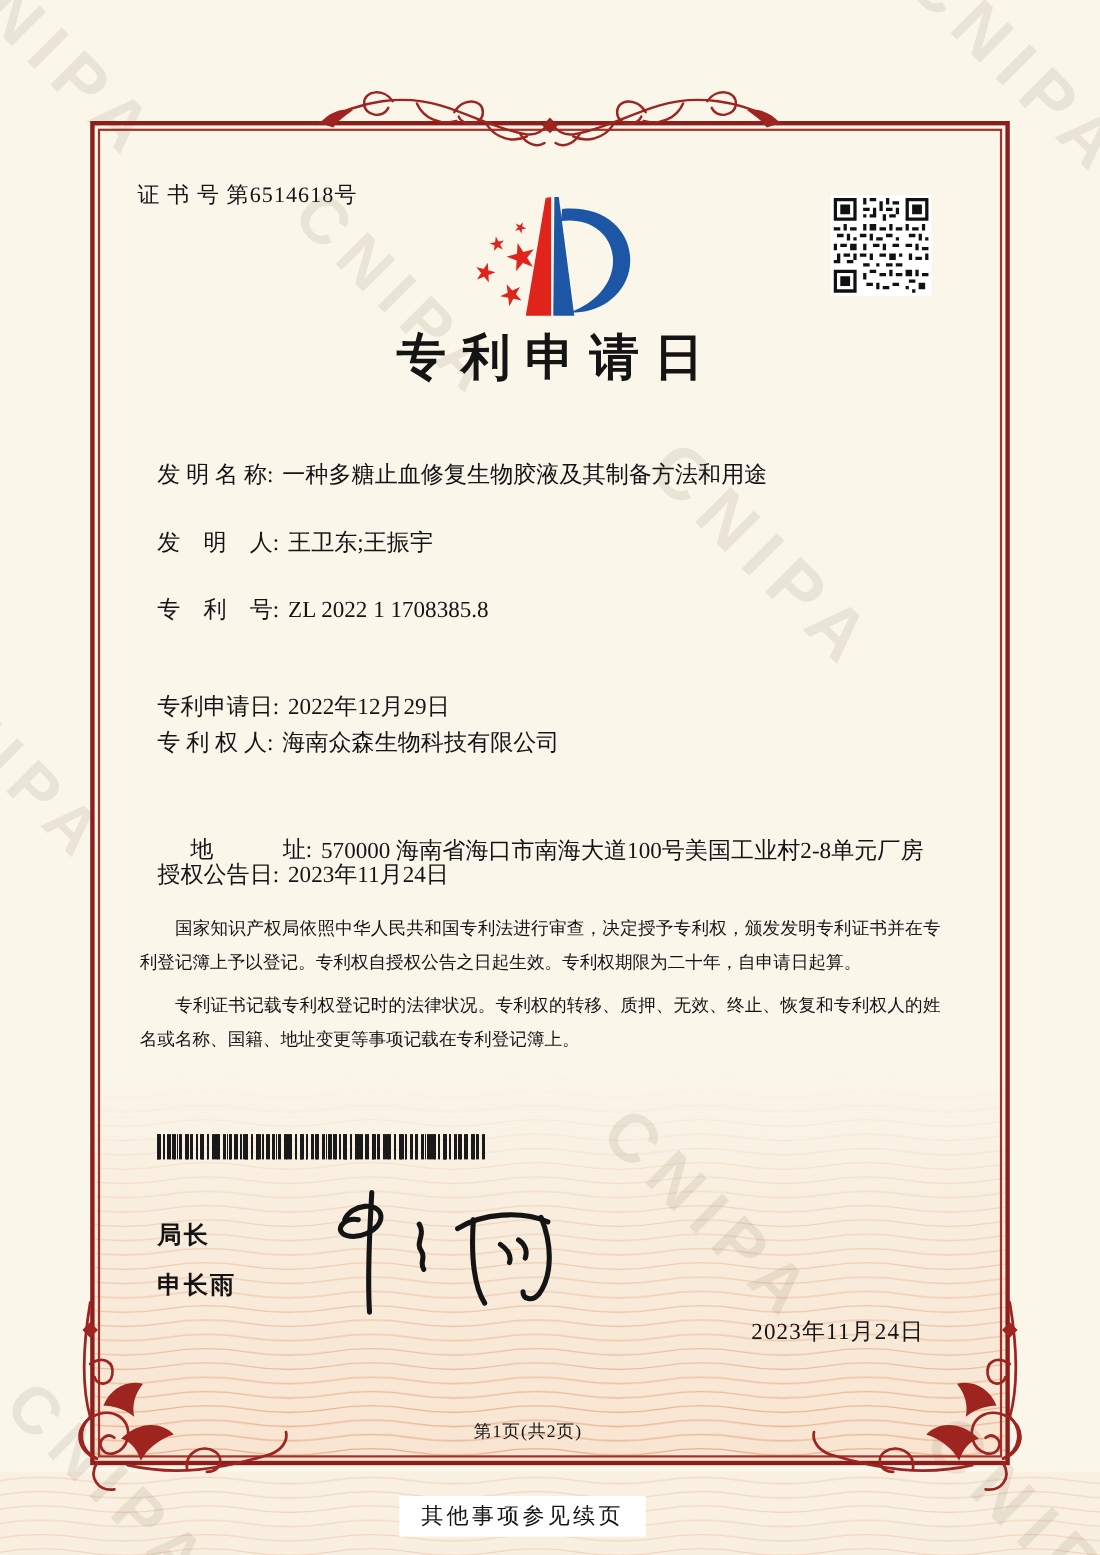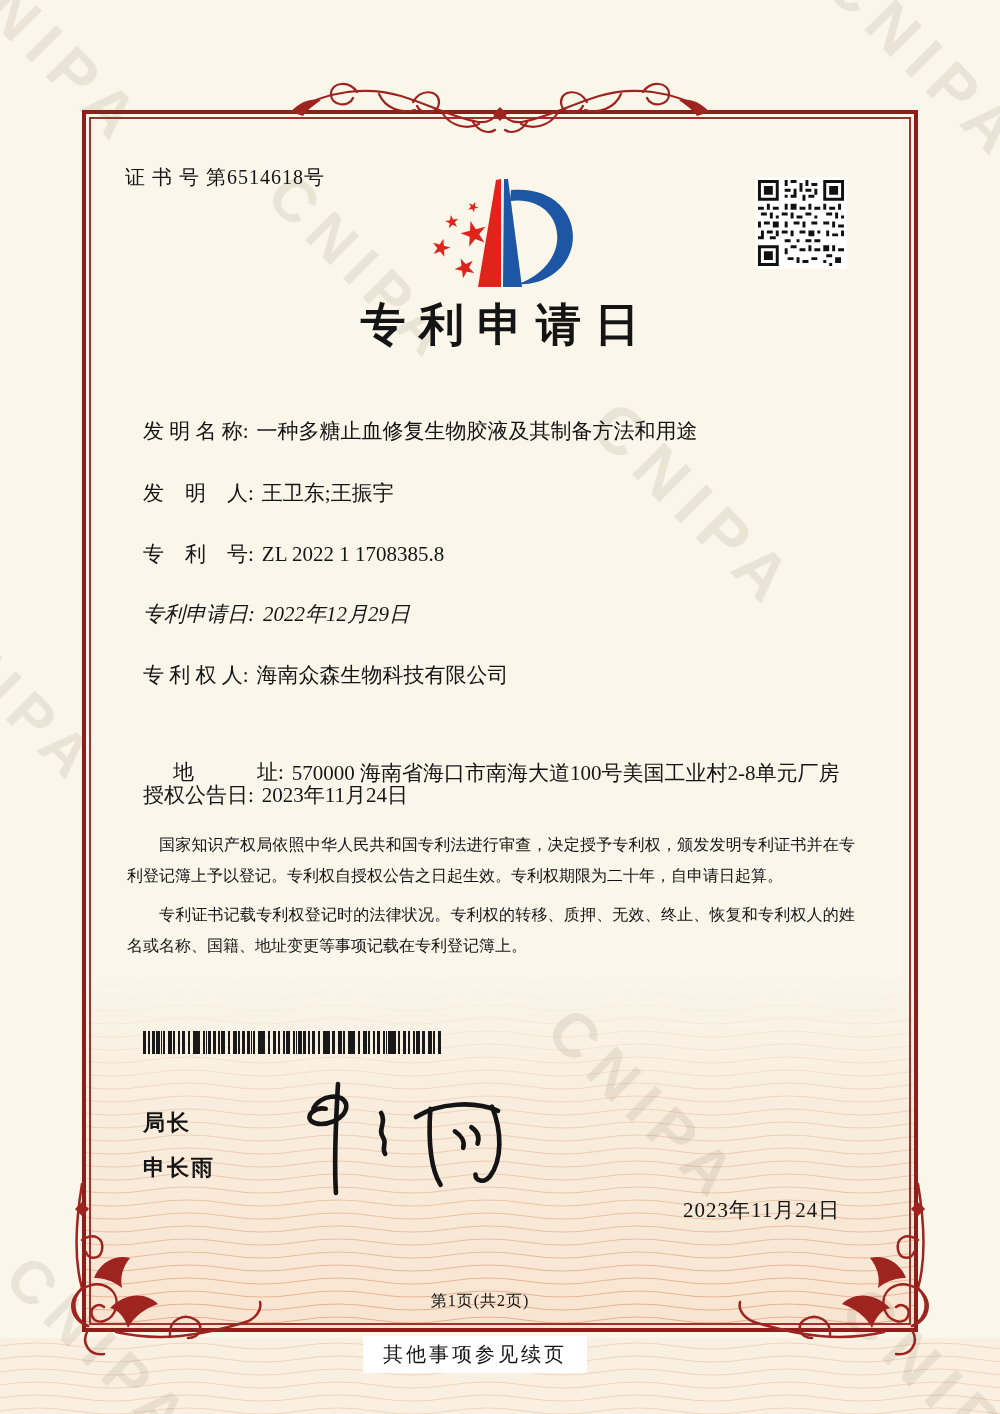--- a/index.html
+++ b/index.html
@@ -34,21 +34,21 @@
   .sig-title{position:absolute;left:143px;top:1108px;font-size:22px;font-weight:bold;
              font-family:"Liberation Sans","DejaVu Sans",sans-serif;letter-spacing:2px;}
   .sig-name{position:absolute;left:143px;top:1153px;font-size:22px;font-weight:bold;
             font-family:"Liberation Sans","DejaVu Sans",sans-serif;letter-spacing:2px;}
   .issue-date{position:absolute;left:683px;top:1196px;font-size:21px;letter-spacing:1px;}
   .page-info{position:absolute;left:0;right:0;top:1291px;text-align:center;font-size:16px;
              letter-spacing:1px;transform:translateX(-20px);}
   .footer-note{position:absolute;left:0;right:0;top:1336px;text-align:center;
                transform:translateX(-25px);}
   .footer-note span{display:inline-block;background:#ffffff;padding:5px 20px;font-size:20px;
-               letter-spacing:3px;}
+               letter-spacing:3px;margin-top:24px;}
   svg{display:block;}
 </style>
 </head>
 <body>
 
 <div class="page">
 
   <svg class="abs" style="left:0;top:0;z-index:1;" width="1000" height="1414" viewBox="0 0 1000 1414">
     <defs>
       <pattern id="wv" width="150" height="13" patternUnits="userSpaceOnUse">
@@ -164,21 +164,21 @@
 
     <div class="row" style="top:479px;">
       <span class="lbl">发　明　人:</span><span class="val">王卫东;王振宇</span>
     </div>
     <div class="row" style="top:417px;">
       <span class="lbl">发 明 名 称:</span><span class="val">一种多糖止血修复生物胶液及其制备方法和用途</span>
     </div>
     <div class="row" style="top:540px;">
       <span class="lbl">专　利　号:</span><span class="val">ZL 2022 1 1708385.8</span>
     </div>
-    <div class="row" style="top:600px;font-style:italic;">
+    <div class="row" style="top:628px;">
       <span class="lbl">专利申请日:</span><span class="val">2022年12月29日</span>
     </div>
     <div class="row" style="top:661px;">
       <span class="lbl">专 利 权 人:</span><span class="val">海南众森生物科技有限公司</span>
     </div>
     <div class="row row-address" style="top:758px;margin-left:30px;">
       <span class="lbl">地　　　址:</span><span class="val">570000 海南省海口市南海大道100号美国工业村2-8单元厂房</span>
     </div>
     <div class="row" style="top:781px;">
       <span class="lbl">授权公告日:</span><span class="val">2023年11月24日</span>

